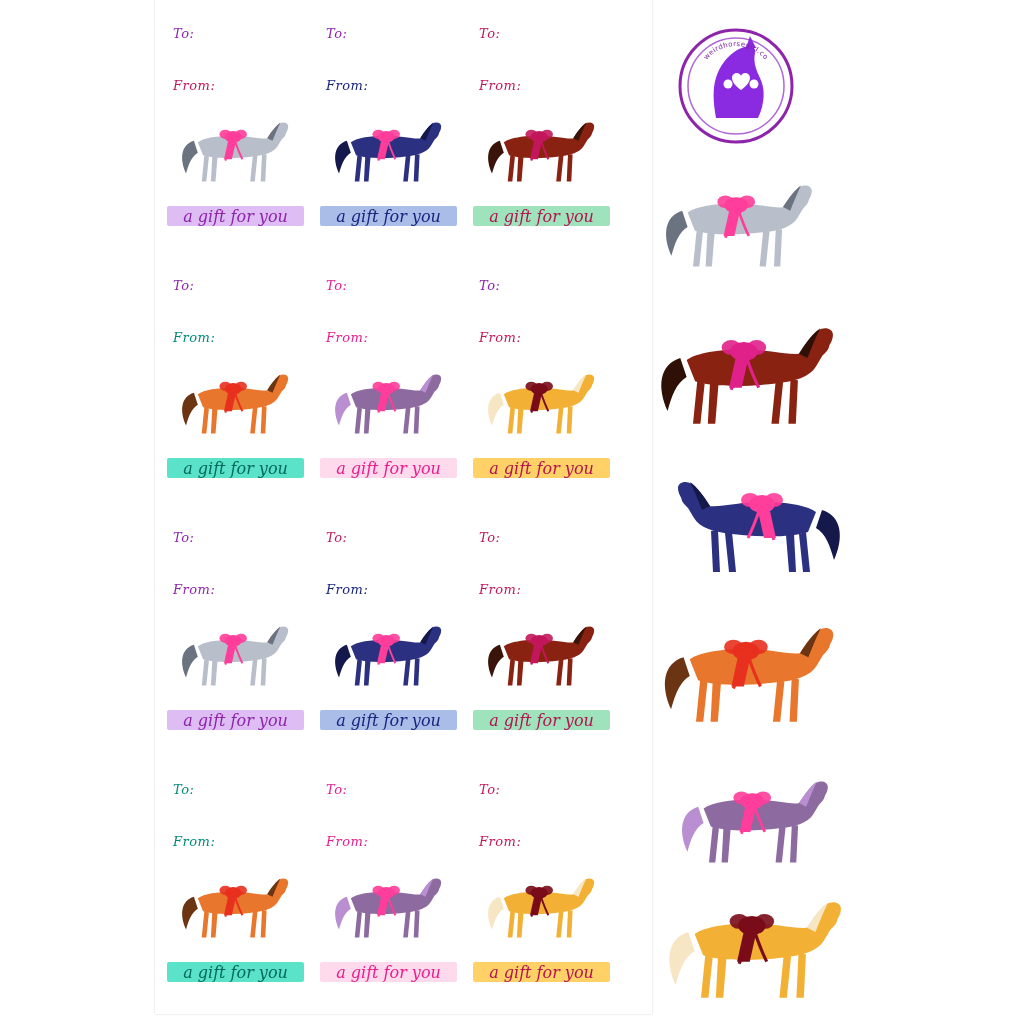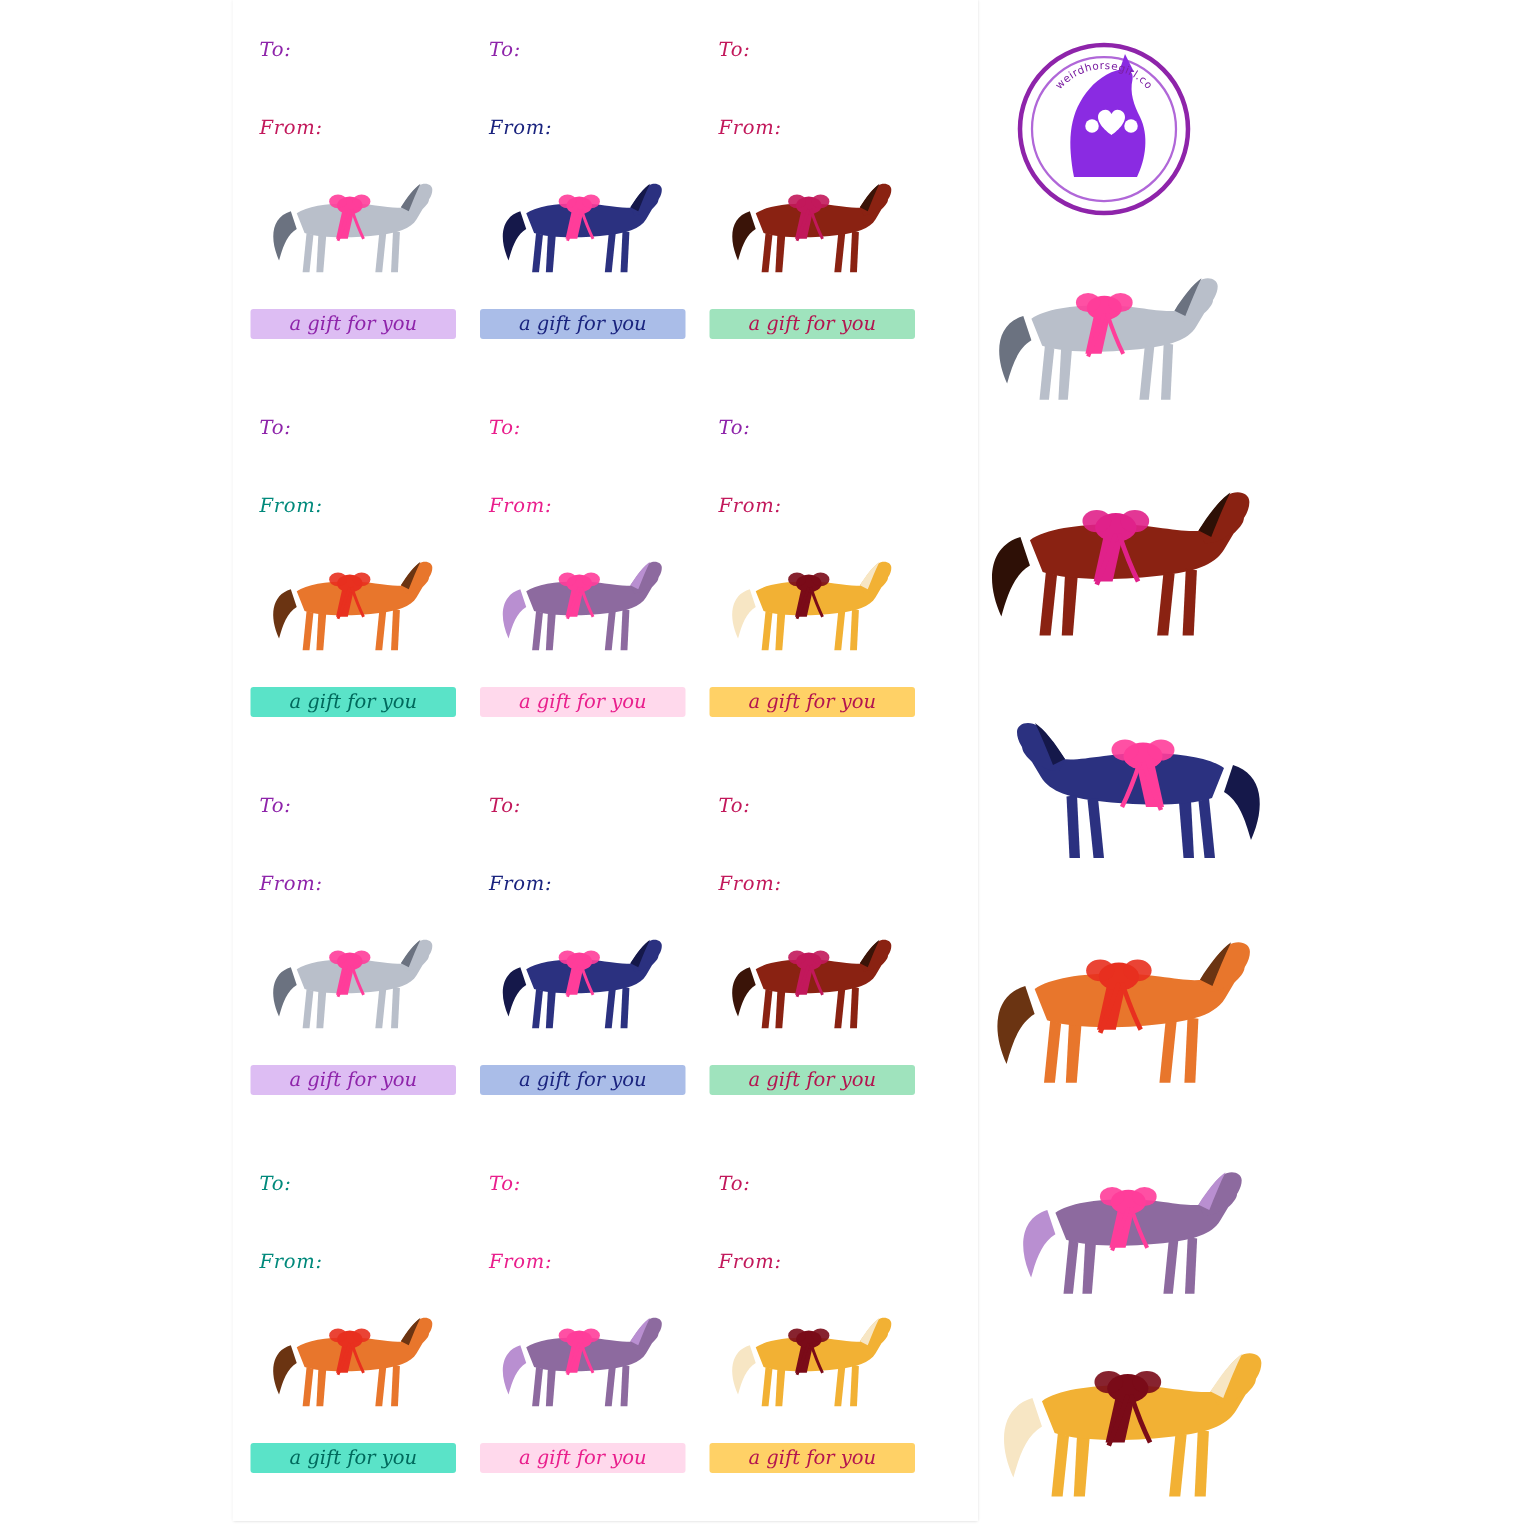--- a/index.html
+++ b/index.html
@@ -32,21 +32,21 @@
   .tag .to{top:22px;}
   .tag .from{top:74px;}
   .tag .band{
     position:absolute;left:6px;right:4px;bottom:22px;
     height:20px;border-radius:2px;
     display:flex;align-items:center;justify-content:center;
   }
   .tag .band span{
     font-family:"DejaVu Serif", serif;
     font-style:italic;
-    font-size:13px;
+    font-size:16px;
     white-space:nowrap;
     text-align:right;
   }
   .tag .art{
     position:absolute;left:8px;right:8px;bottom:48px;height:88px;
   }
   
   .bighorse{position:absolute;}
   
   #logo{

